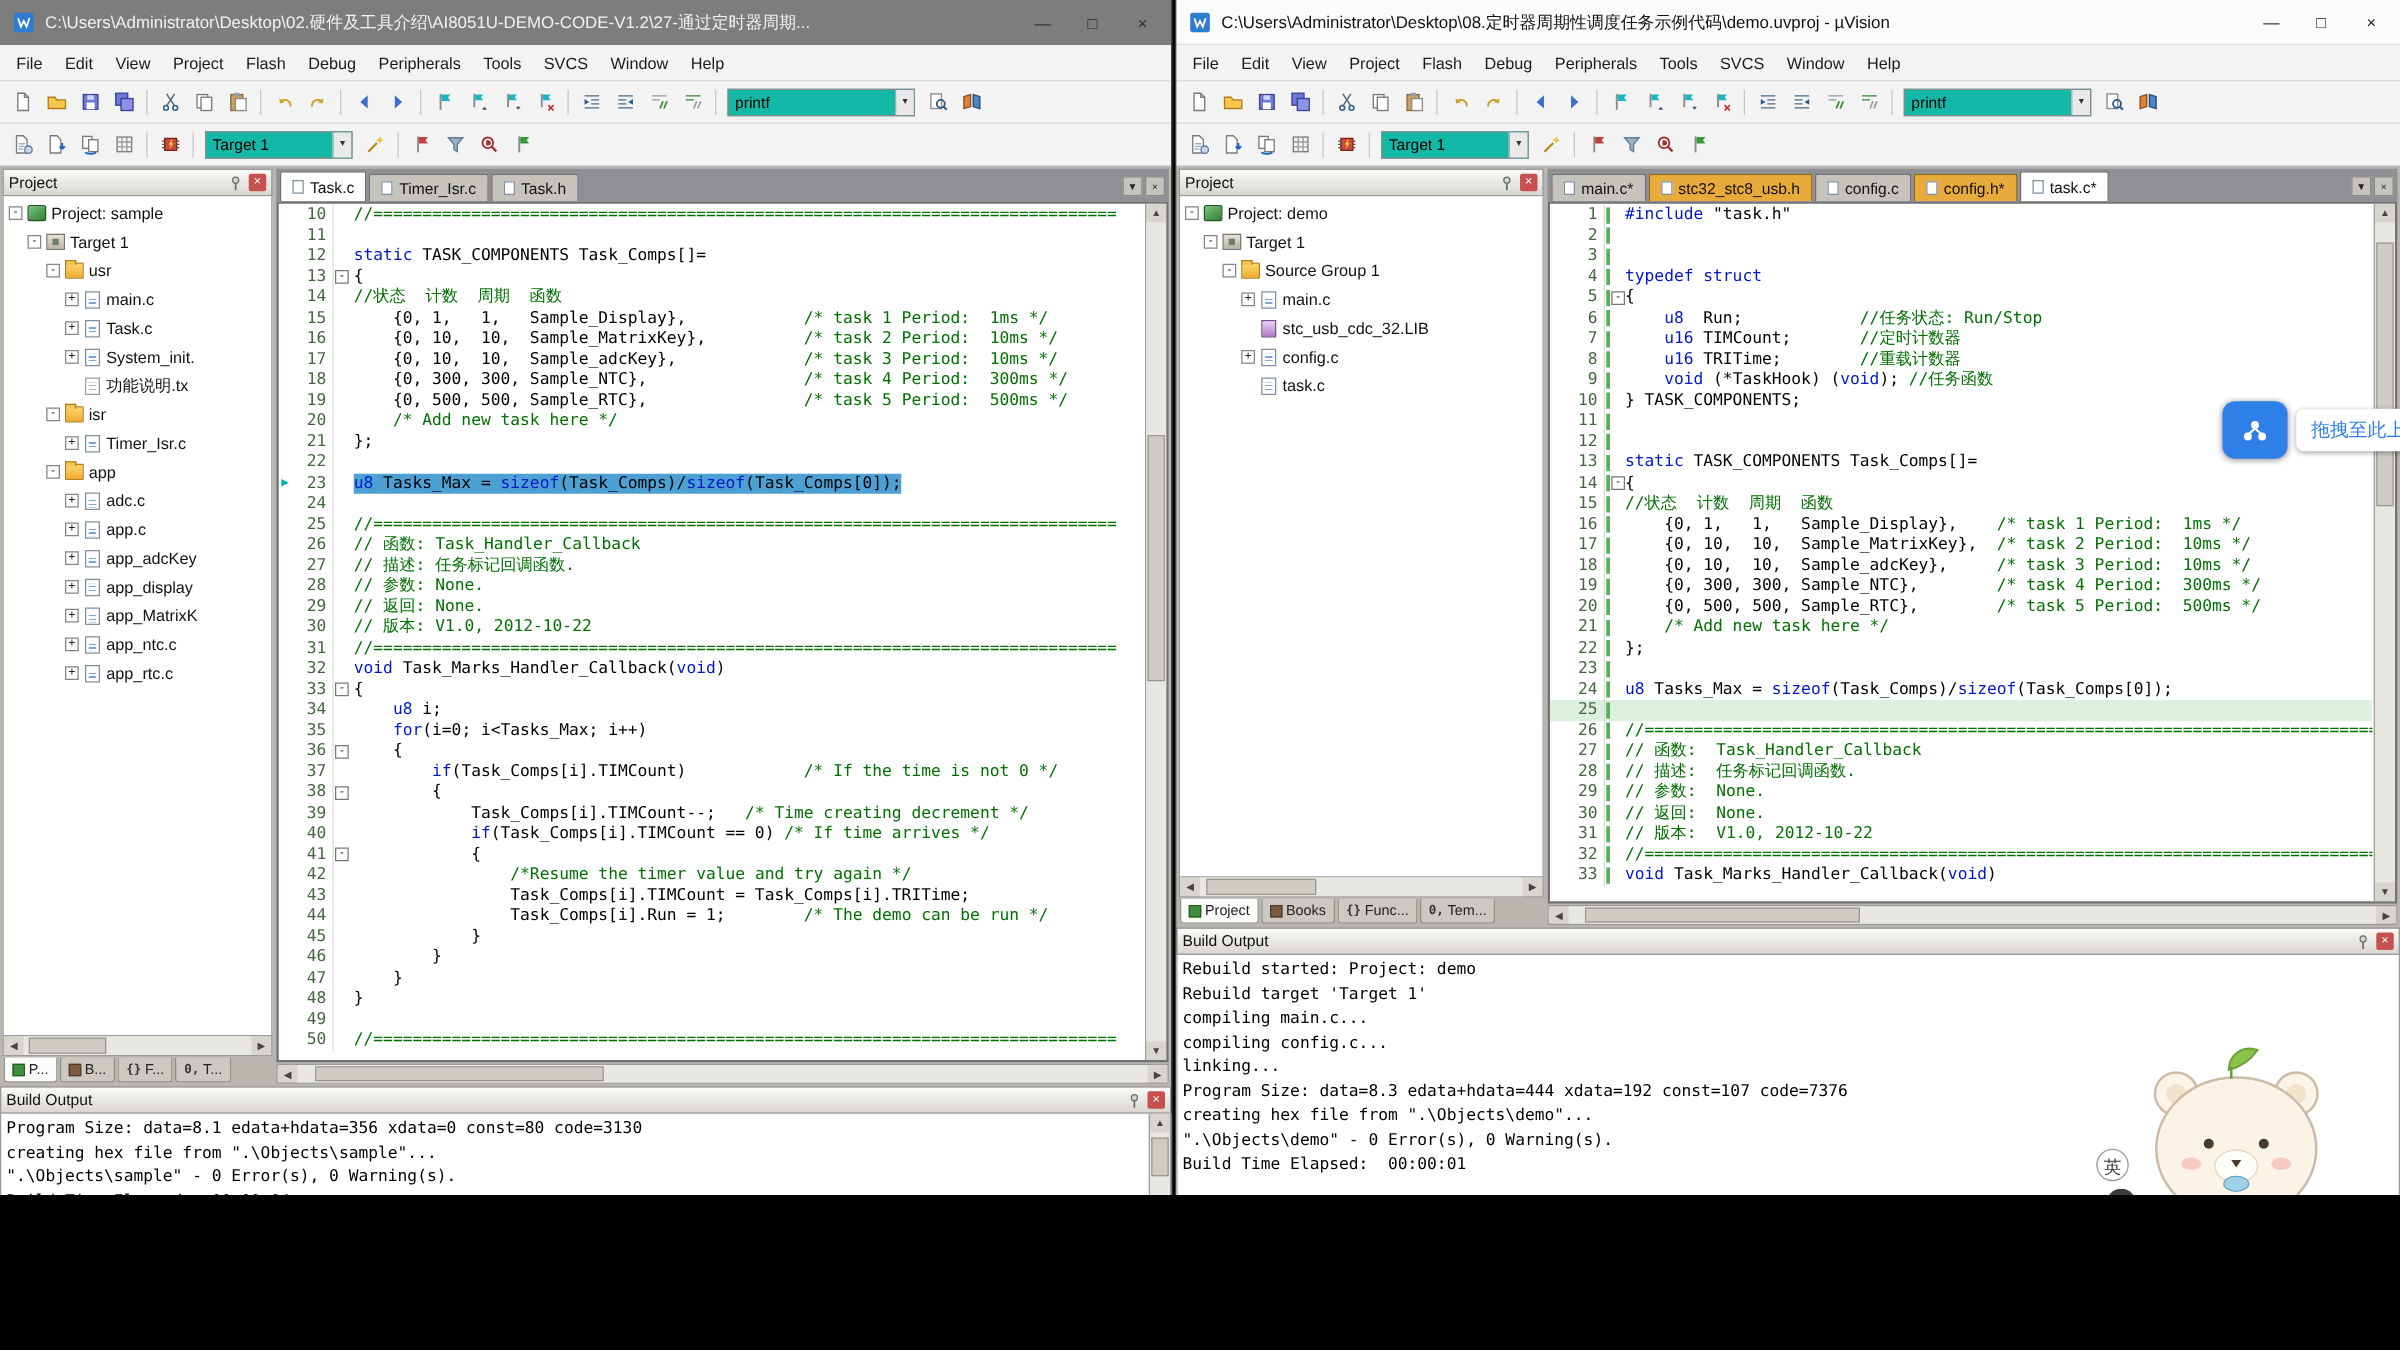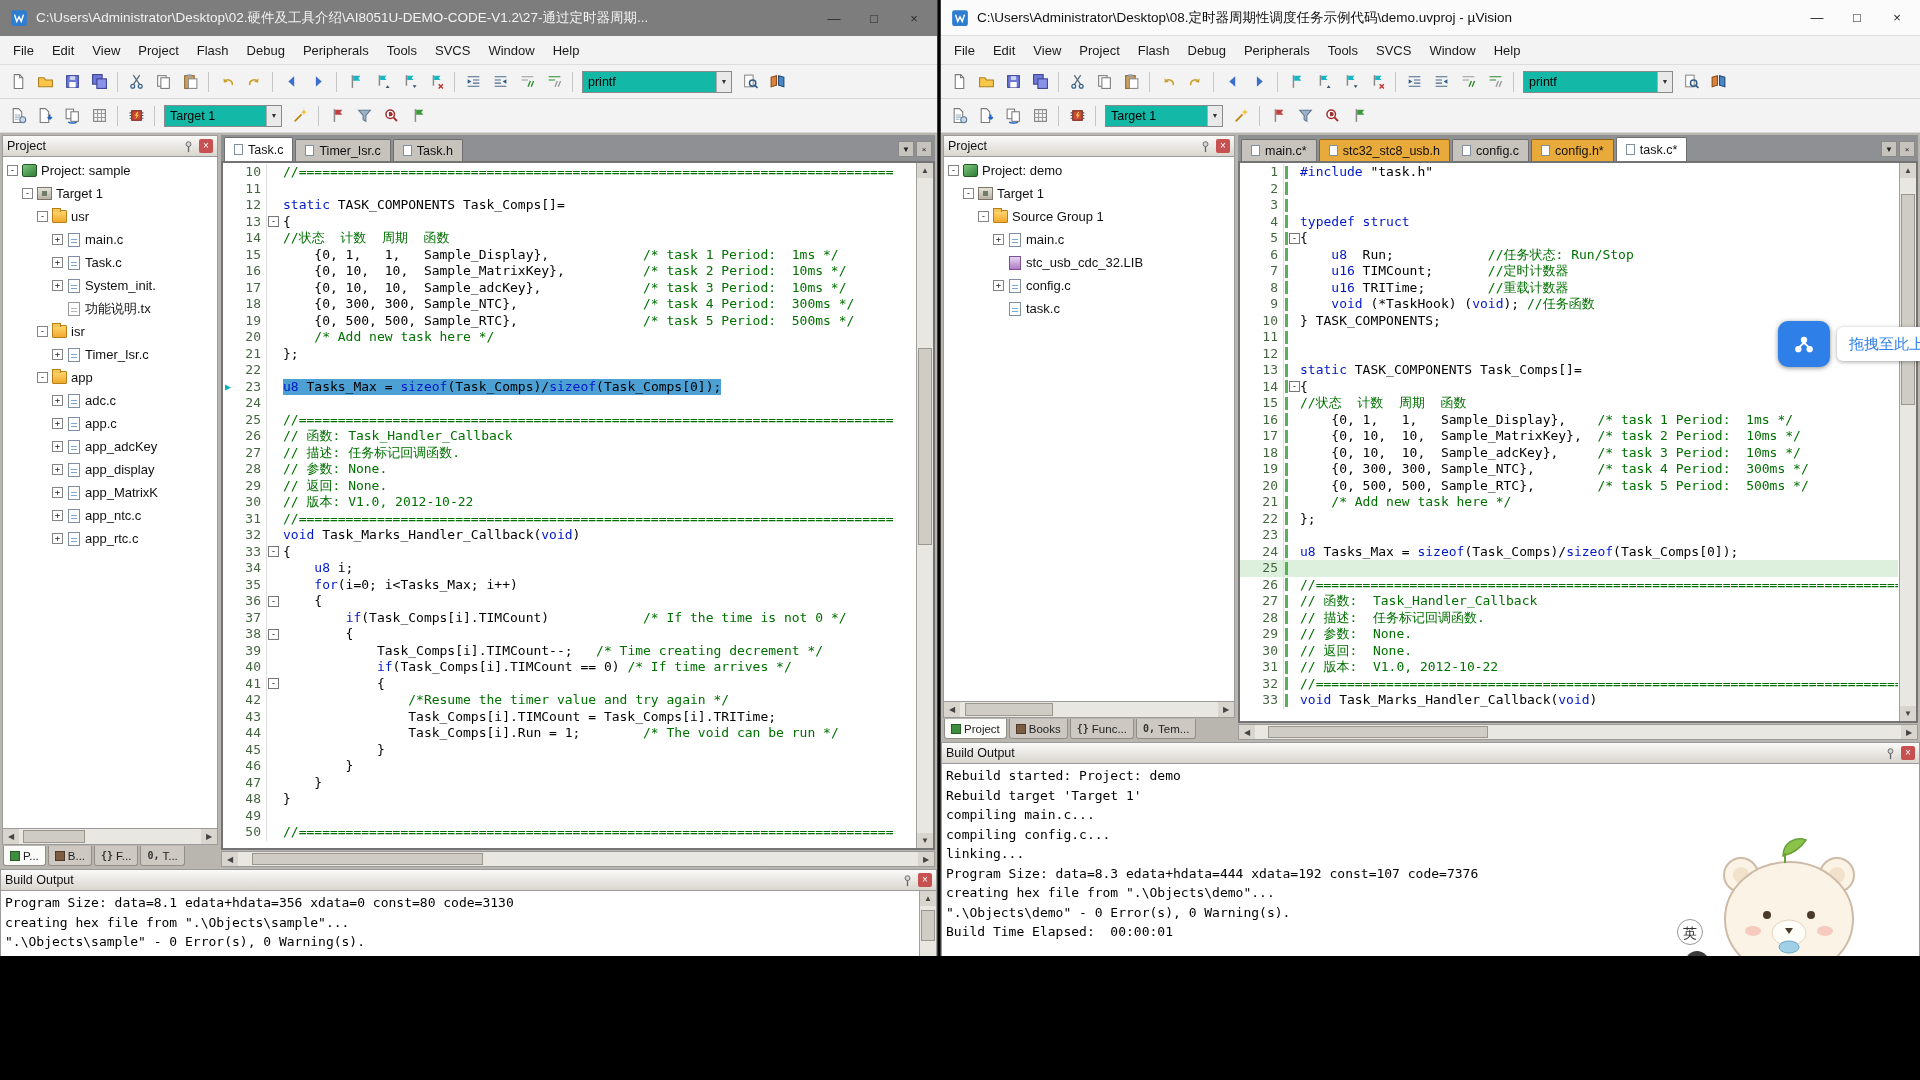--- a/index.html
+++ b/index.html
@@ -559,21 +559,21 @@
               <div class="crow"><span class="lnum">34</span><span class="gut"></span><span class="ltext"><span class="tk-t">    </span><span class="tk-k">u8</span><span class="tk-t"> i;</span></span></div>
               <div class="crow"><span class="lnum">35</span><span class="gut"></span><span class="ltext"><span class="tk-t">    </span><span class="tk-k">for</span><span class="tk-t">(i=0; i&lt;Tasks_Max; i++)</span></span></div>
               <div class="crow"><span class="lnum">36</span><span class="gut"><span class="fold">-</span></span><span class="ltext"><span class="tk-t">    {</span></span></div>
               <div class="crow"><span class="lnum">37</span><span class="gut"></span><span class="ltext"><span class="tk-t">        </span><span class="tk-k">if</span><span class="tk-t">(Task_Comps[i].TIMCount)</span><span class="tk-c">            /* If the time is not 0 */</span></span></div>
               <div class="crow"><span class="lnum">38</span><span class="gut"><span class="fold">-</span></span><span class="ltext"><span class="tk-t">        {</span></span></div>
               <div class="crow"><span class="lnum">39</span><span class="gut"></span><span class="ltext"><span class="tk-t">            Task_Comps[i].TIMCount--;</span><span class="tk-c">   /* Time creating decrement */</span></span></div>
               <div class="crow"><span class="lnum">40</span><span class="gut"></span><span class="ltext"><span class="tk-t">            </span><span class="tk-k">if</span><span class="tk-t">(Task_Comps[i].TIMCount == 0) </span><span class="tk-c">/* If time arrives */</span></span></div>
               <div class="crow"><span class="lnum">41</span><span class="gut"><span class="fold">-</span></span><span class="ltext"><span class="tk-t">            {</span></span></div>
               <div class="crow"><span class="lnum">42</span><span class="gut"></span><span class="ltext"><span class="tk-t">                </span><span class="tk-c">/*Resume the timer value and try again */</span></span></div>
               <div class="crow"><span class="lnum">43</span><span class="gut"></span><span class="ltext"><span class="tk-t">                Task_Comps[i].TIMCount = Task_Comps[i].TRITime;</span></span></div>
-              <div class="crow"><span class="lnum">44</span><span class="gut"></span><span class="ltext"><span class="tk-t">                Task_Comps[i].Run = 1;</span><span class="tk-c">        /* The void can be run */</span></span></div>
+              <div class="crow"><span class="lnum">44</span><span class="gut"></span><span class="ltext"><span class="tk-t">                Task_Comps[i].Run = 1;</span><span class="tk-c">        /* The demo can be run */</span></span></div>
               <div class="crow"><span class="lnum">45</span><span class="gut"></span><span class="ltext"><span class="tk-t">            }</span></span></div>
               <div class="crow"><span class="lnum">46</span><span class="gut"></span><span class="ltext"><span class="tk-t">        }</span></span></div>
               <div class="crow"><span class="lnum">47</span><span class="gut"></span><span class="ltext"><span class="tk-t">    }</span></span></div>
               <div class="crow"><span class="lnum">48</span><span class="gut"></span><span class="ltext"><span class="tk-t">}</span></span></div>
               <div class="crow"><span class="lnum">49</span><span class="gut"></span><span class="ltext"></span></div>
               <div class="crow"><span class="lnum">50</span><span class="gut"></span><span class="ltext"><span class="tk-c">//============================================================================</span></span></div>
             </div>
           <div class="vscroll">
               <span class="sarr">▲</span>
               <span class="vtrack">

